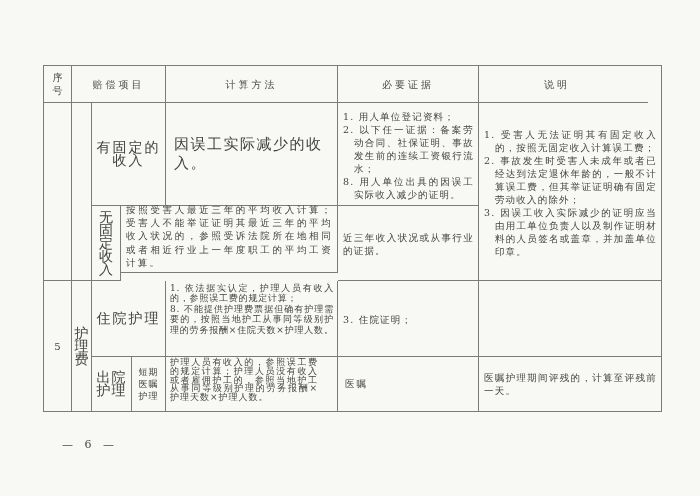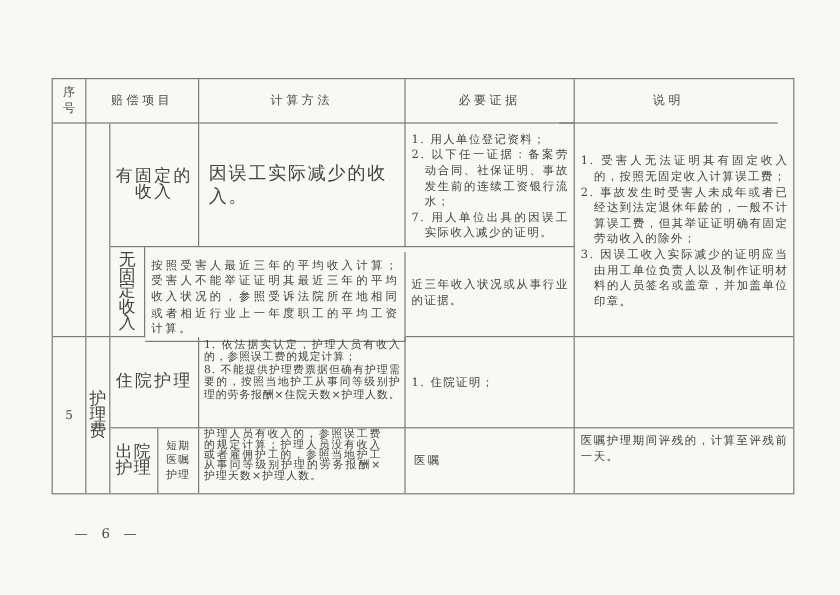--- a/index.html
+++ b/index.html
@@ -60,66 +60,66 @@
 
     <div class="cell" style="left:0;top:37px;width:28px;height:178px;"></div>
     <div class="cell" style="left:28px;top:37px;width:20px;height:178px;"></div>
 
     <div class="cell flexc lbl pre" style="left:48px;top:37px;width:74px;height:103px;">有固定的
 收入</div>
     <div class="cell flexl single-method" style="left:122px;top:37px;width:172px;height:103px;">因误工实际减少的收入。</div>
     <div class="cell txt hang vmid" style="left:294px;top:37px;width:141px;height:103px;">
       <div>1. 用人单位登记资料；</div>
       <div>2. 以下任一证据：备案劳动合同、社保证明、事故发生前的连续工资银行流水；</div>
-      <div>7. 用人单位出具的因误工实际收入减少的证明。</div>
+      <div>8. 用人单位出具的因误工实际收入减少的证明。</div>
     </div>
 
     <div class="cell txt hang vmid no-r" style="left:435px;top:37px;width:182px;height:178px;">
       <div>1. 受害人无法证明其有固定收入的，按照无固定收入计算误工费；</div>
       <div>2. 事故发生时受害人未成年或者已经达到法定退休年龄的，一般不计算误工费，但其举证证明确有固定劳动收入的除外；</div>
       <div>3. 因误工收入实际减少的证明应当由用工单位负责人以及制作证明材料的人员签名或盖章，并加盖单位印章。</div>
     </div>
 
     <div class="cell flexc lbl pre" style="left:48px;top:140px;width:29px;height:75px;letter-spacing:0;">无
 固
 定
 收
 入</div>
-    <div class="cell txt vmid" style="left:77px;top:144px;width:217px;height:75px;letter-spacing:2.2px;line-height:13.2px;align-items:flex-end;">
+    <div class="cell txt vmid" style="left:77px;top:132px;width:217px;height:75px;letter-spacing:2.2px;line-height:13.2px;align-items:flex-end;">
       <div>按照受害人最近三年的平均收入计算；受害人不能举证证明其最近三年的平均收入状况的，参照受诉法院所在地相同或者相近行业上一年度职工的平均工资计算。</div>
     </div>
     <div class="cell txt vmid" style="left:294px;top:140px;width:141px;height:75px;">
       <div>近三年收入状况或从事行业的证据。</div>
     </div>
 
     <div class="cell flexc no-b" style="left:0;top:215px;width:28px;height:130px;font-size:10px;">5</div>
     <div class="cell flexc lbl pre no-b" style="left:28px;top:215px;width:20px;height:130px;letter-spacing:0;">护
 理
 费</div>
 
     <div class="cell flexc lbl" style="left:48px;top:215px;width:74px;height:76px;">住院护理</div>
     <div class="cell txt dense" style="left:122px;top:215px;width:172px;height:76px;">
       <div>1. 依法据实认定，护理人员有收入的，参照误工费的规定计算；</div>
       <div>8. 不能提供护理费票据但确有护理需要的，按照当地护工从事同等级别护理的劳务报酬×住院天数×护理人数。</div>
     </div>
     <div class="cell txt vmid" style="left:294px;top:215px;width:141px;height:76px;">
-      <div>1. 住院证明；</div>
+      <div>3. 住院证明；</div>
     </div>
     <div class="cell no-r" style="left:435px;top:215px;width:182px;height:76px;"></div>
 
     <div class="cell flexc lbl pre no-b" style="left:48px;top:291px;width:40px;height:54px;letter-spacing:1px;">出院
 护理</div>
     <div class="cell flexc pre no-b" style="left:88px;top:291px;width:34px;height:54px;font-size:9px;letter-spacing:1px;line-height:12px;">短期
 医嘱
 护理</div>
     <div class="cell txt xdense no-b" style="left:122px;top:291px;width:172px;height:54px;">
       <div>护理人员有收入的，参照误工费的规定计算；护理人员没有收入或者雇佣护工的，参照当地护工从事同等级别护理的劳务报酬×护理天数×护理人数。</div>
     </div>
     <div class="cell flexl no-b" style="left:294px;top:291px;width:141px;height:54px;font-size:9.5px;letter-spacing:2px;padding-left:7px;">医嘱</div>
-    <div class="cell txt vmid no-r no-b" style="left:435px;top:280px;width:182px;height:54px;">
+    <div class="cell txt vmid no-r no-b" style="left:435px;top:290px;width:182px;height:54px;">
       <div>医嘱护理期间评残的，计算至评残前一天。</div>
     </div>
 
   </div>
 
   <div class="pagenum">— 6 —</div>
 
 </div>
 
 </body></html>

